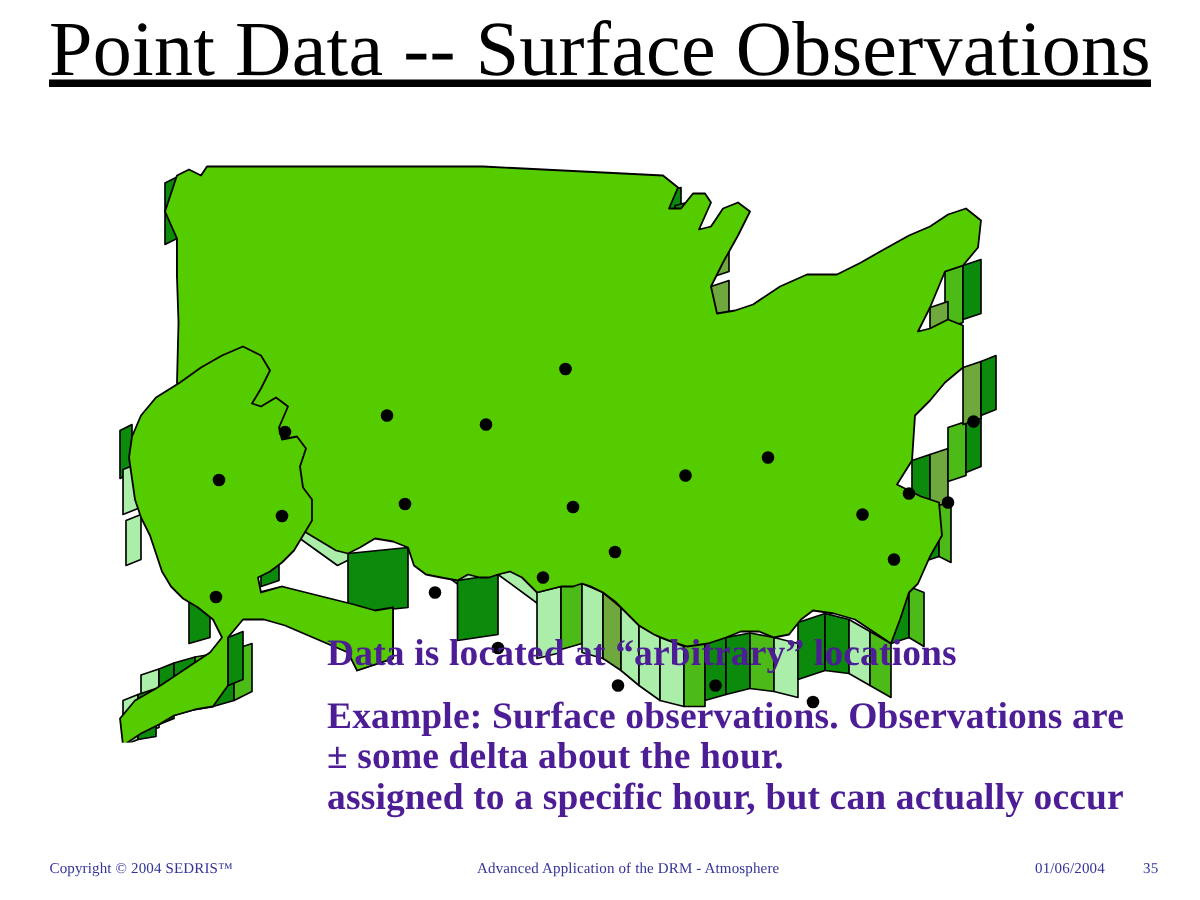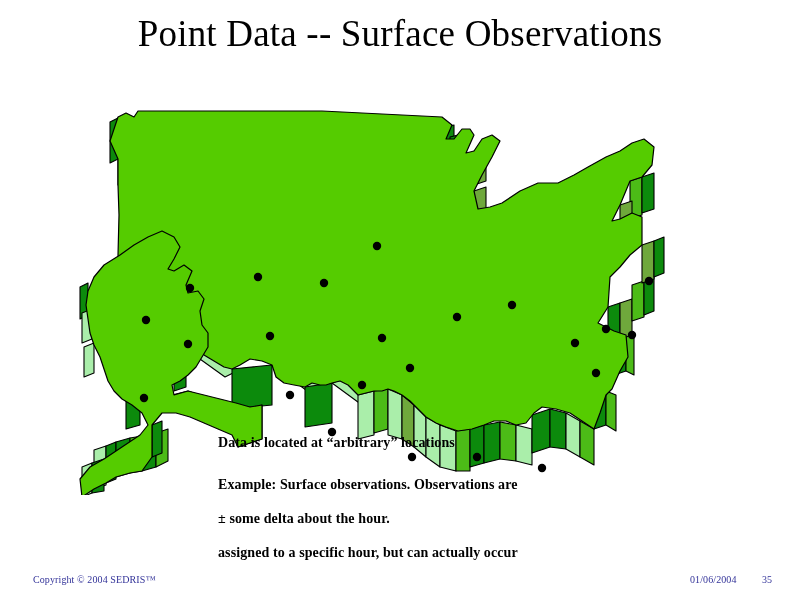--- a/index.html
+++ b/index.html
@@ -15,26 +15,27 @@
     overflow: hidden;
     font-family: "Liberation Serif", serif;
   }
   #slide-title {
     position: absolute;
     left: 0;
     top: 8px;
     width: 800px;
     text-align: center;
     font-family: "Liberation Serif", serif;
-    font-size: 37px;
+    font-size: 52px;
     line-height: 52px;
     font-weight: normal;
     color: #000000;
     letter-spacing: 0.2px;
     white-space: nowrap;
+    text-decoration: underline;
   }
   #map-figure {
     position: absolute;
     left: 22px;
     top: 95px;
     width: 660px;
     height: 400px;
   }
   #map-figure svg {
     display: block;
@@ -42,26 +43,25 @@
     height: 400px;
   }
   #body-text {
     position: absolute;
     left: 218px;
     top: 422px;
     width: 572px;
   }
   .body-line {
     font-family: "Liberation Serif", serif;
-    font-size: 14px;
+    font-size: 25px;
     font-weight: bold;
-    color: #000000;
+    color: #4c1d95;
     line-height: 27px;
     letter-spacing: 0.1px;
-    margin-top: 7px;
   }
   .body-para {
     margin-bottom: 15px;
   }
   .body-para:last-child { margin-bottom: 0; }
 
   #footer {
     position: absolute;
     left: 0;
     top: 570px;
@@ -235,17 +235,18 @@
     </div>
     <div class="body-para">
       <div class="body-line">Example: Surface observations. Observations are</div>
       <div class="body-line">± some delta about the hour.</div>
       <div class="body-line">assigned to a specific hour, but can actually occur</div>
     </div>
   </div>
 
   <div id="footer">
     <div class="footer-text" id="footer-copyright">Copyright © 2004 SEDRIS™</div>
+    <div class="footer-text" id="footer-center">Advanced Application of the DRM - Atmosphere</div>
     <div class="footer-text" id="footer-date">01/06/2004</div>
     <div class="footer-text" id="footer-page">35</div>
   </div>
 
 </div>
 
 </body></html>

